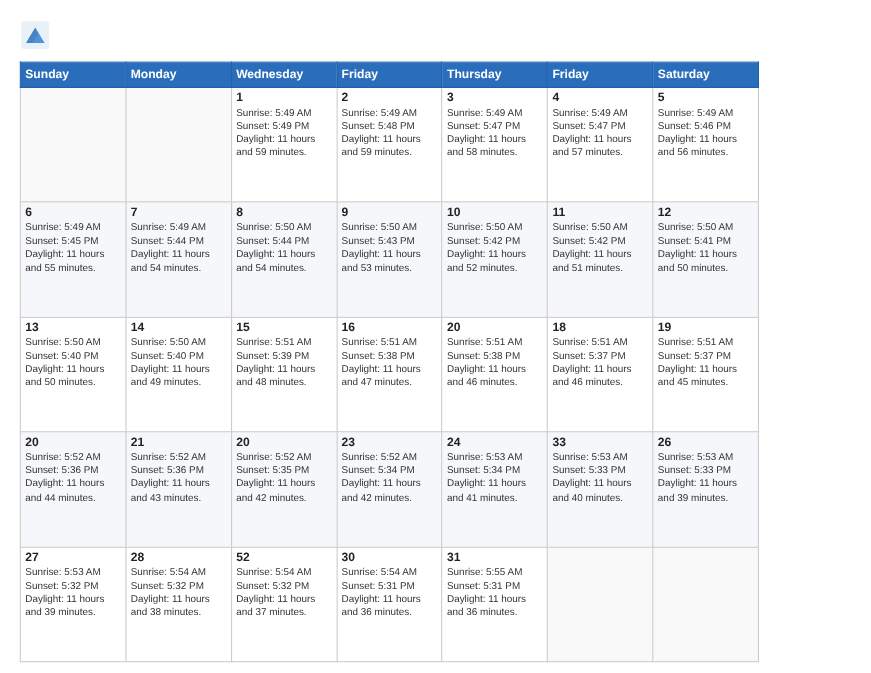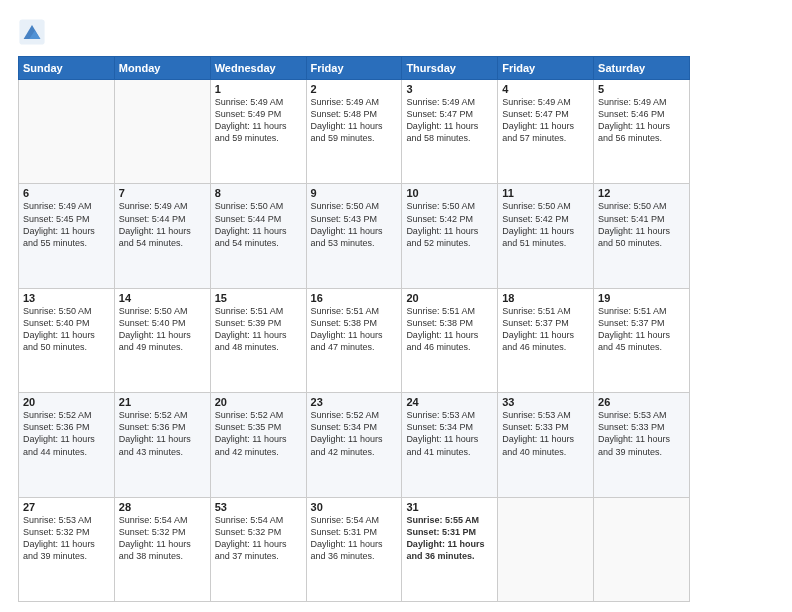--- a/index.html
+++ b/index.html
@@ -329,36 +329,36 @@
 and 39 minutes.</div>
           </td>
           <td>
             <div class="day-num">28</div>
             <div class="day-info" style="white-space: pre-line;">Sunrise: 5:54 AM
 Sunset: 5:32 PM
 Daylight: 11 hours
 and 38 minutes.</div>
           </td>
           <td>
-            <div class="day-num">53</div>
+            <div class="day-num">52</div>
             <div class="day-info" style="white-space: pre-line;">Sunrise: 5:54 AM
 Sunset: 5:32 PM
 Daylight: 11 hours
 and 37 minutes.</div>
           </td>
           <td>
             <div class="day-num">30</div>
             <div class="day-info" style="white-space: pre-line;">Sunrise: 5:54 AM
 Sunset: 5:31 PM
 Daylight: 11 hours
 and 36 minutes.</div>
           </td>
           <td>
             <div class="day-num">31</div>
-            <div class="day-info" style="white-space: pre-line; font-weight: bold;">Sunrise: 5:55 AM
+            <div class="day-info" style="white-space: pre-line;">Sunrise: 5:55 AM
 Sunset: 5:31 PM
 Daylight: 11 hours
 and 36 minutes.</div>
           </td>
           <td class="empty"></td>
           <td class="empty"></td>
         </tr>
       </tbody>
   </table>
 </div>

